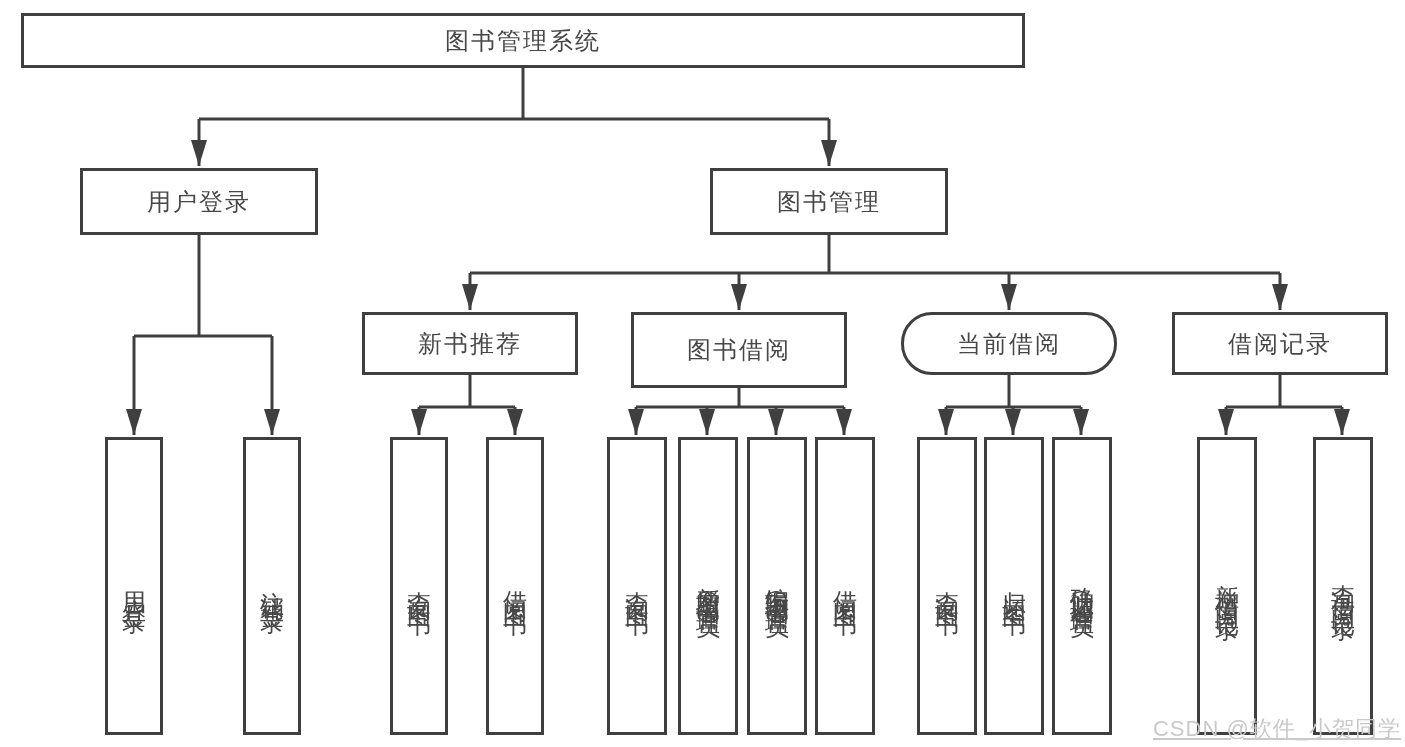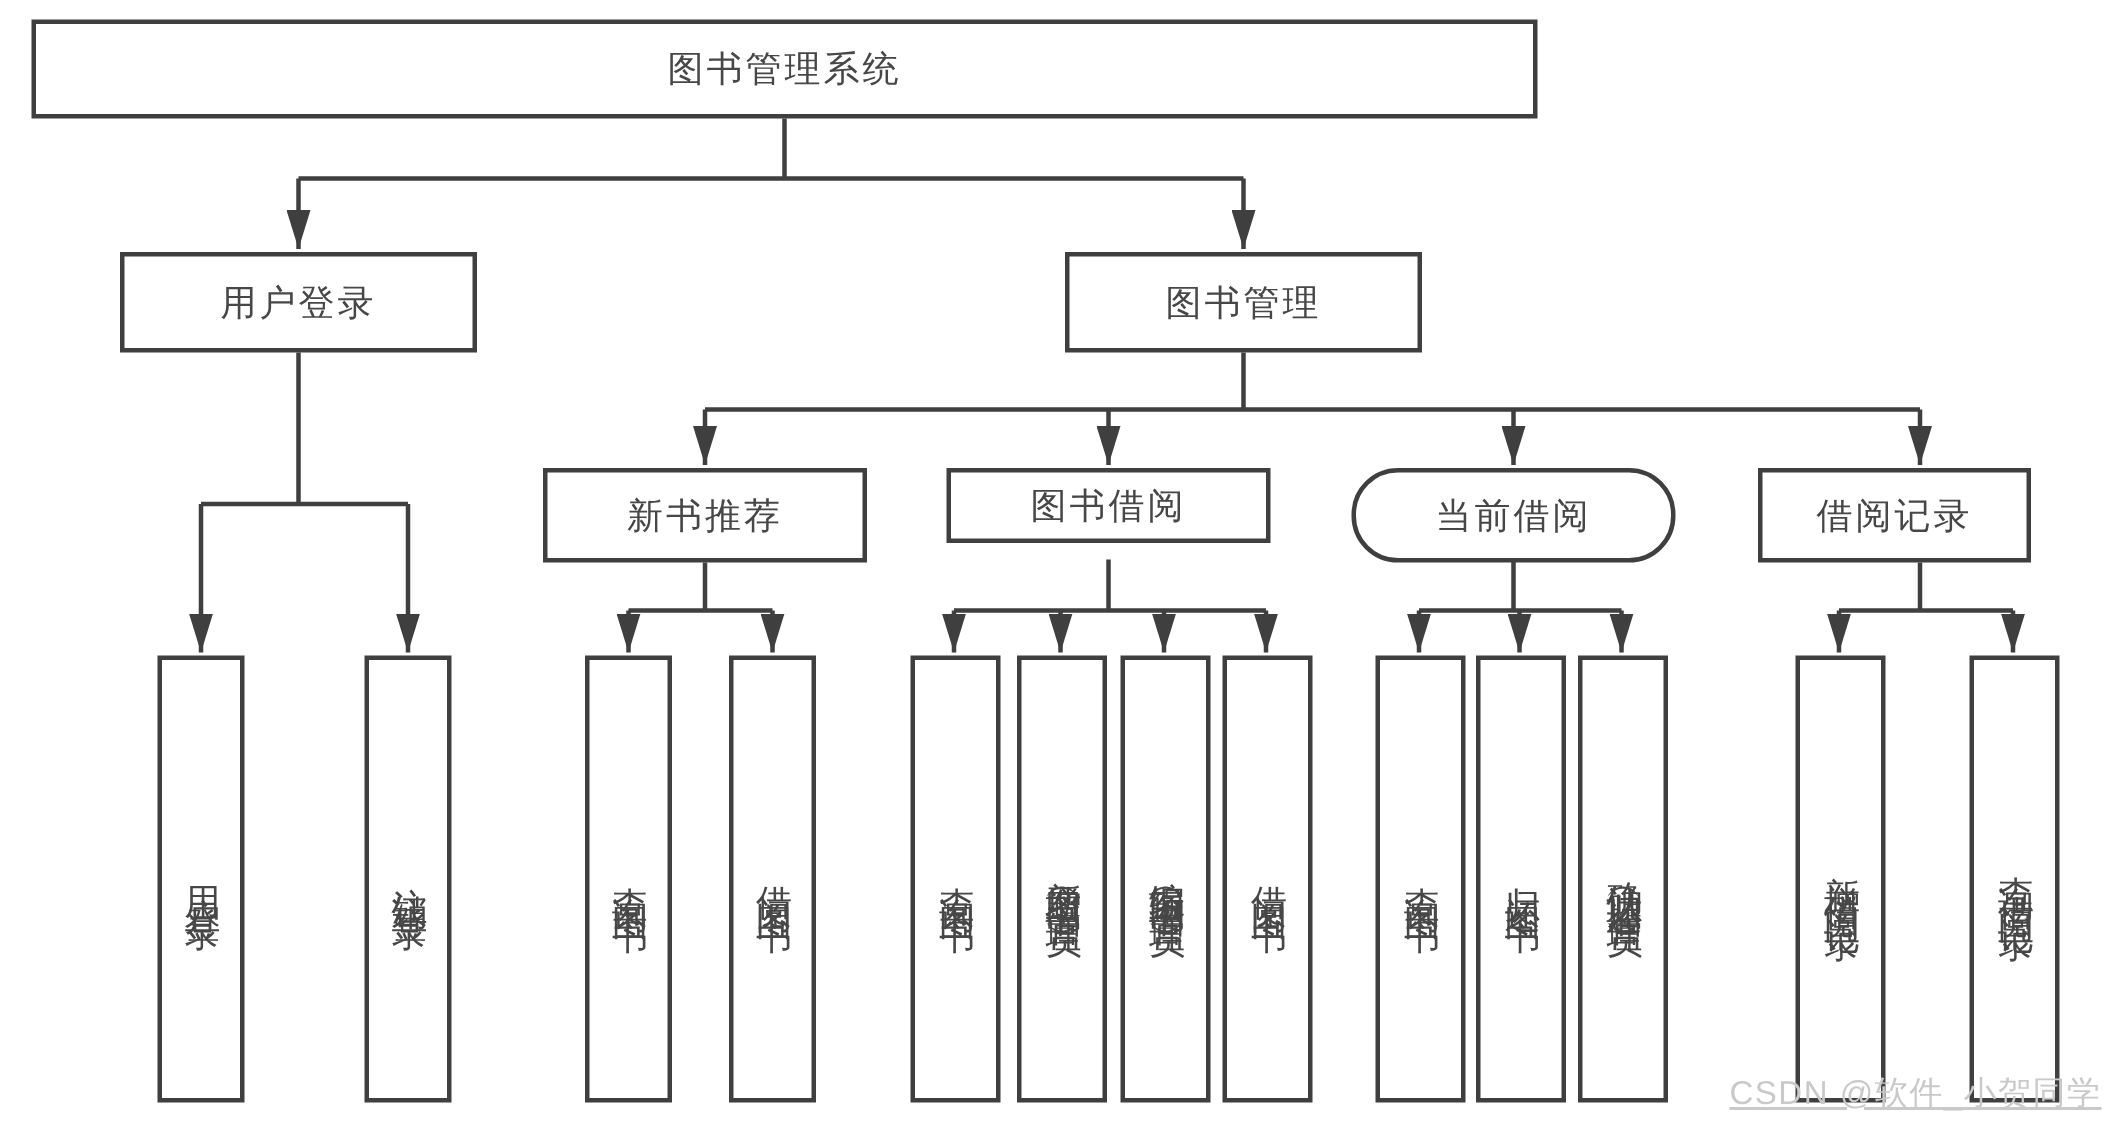--- a/index.html
+++ b/index.html
@@ -89,41 +89,41 @@
     <path class="connector" d="M1009 373 V407 M946 407 H1081"></path>
     <path class="connector" marker-end="url(#arrowhead)" d="M946 407 V435"></path>
     <path class="connector" marker-end="url(#arrowhead)" d="M1013 407 V435"></path>
     <path class="connector" marker-end="url(#arrowhead)" d="M1081 407 V435"></path>
 
     <path class="connector" d="M1280 373 V407 M1226 407 H1342"></path>
     <path class="connector" marker-end="url(#arrowhead)" d="M1226 407 V435"></path>
     <path class="connector" marker-end="url(#arrowhead)" d="M1342 407 V435"></path>
   </svg>
 
-  <div class="node" style="left:21px;top:13px;width:1004px;height:66px;align-items:center;">
+  <div class="node" style="left:21px;top:13px;width:1004px;height:55px;align-items:center;">
     <span class="lbl">图书管理系统</span>
   </div>
 
   <div class="node" style="left:80px;top:168px;width:238px;height:67px;">
     <span class="lbl">用户登录</span>
   </div>
   <div class="node" style="left:362px;top:312px;width:216px;height:63px;">
     <span class="lbl">新书推荐</span>
   </div>
 
   <div class="node" style="left:710px;top:168px;width:238px;height:67px;">
     <span class="lbl">图书管理</span>
   </div>
-  <div class="node" style="left:631px;top:312px;width:216px;height:50px;">
+  <div class="node" style="left:631px;top:312px;width:216px;height:76px;">
     <span class="lbl">图书借阅</span>
   </div>
   <div class="node" style="left:901px;top:312px;width:216px;height:63px;border-radius:31px;">
     <span class="lbl">当前借阅</span>
   </div>
-  <div class="node" style="left:1172px;top:312px;width:182px;height:63px;font-family:Liberation Mono, monospace;">
+  <div class="node" style="left:1172px;top:312px;width:216px;height:63px;font-family:Liberation Mono, monospace;">
     <span class="lbl">借阅记录</span>
   </div>
 
   <div class="node vertical" style="left:105px;top:437px;width:58px;height:298px;">
     <span class="lbl">用户登录</span>
   </div>
   <div class="node vertical" style="left:243px;top:437px;width:58px;height:298px;">
     <span class="lbl">注销登录</span>
   </div>
 

